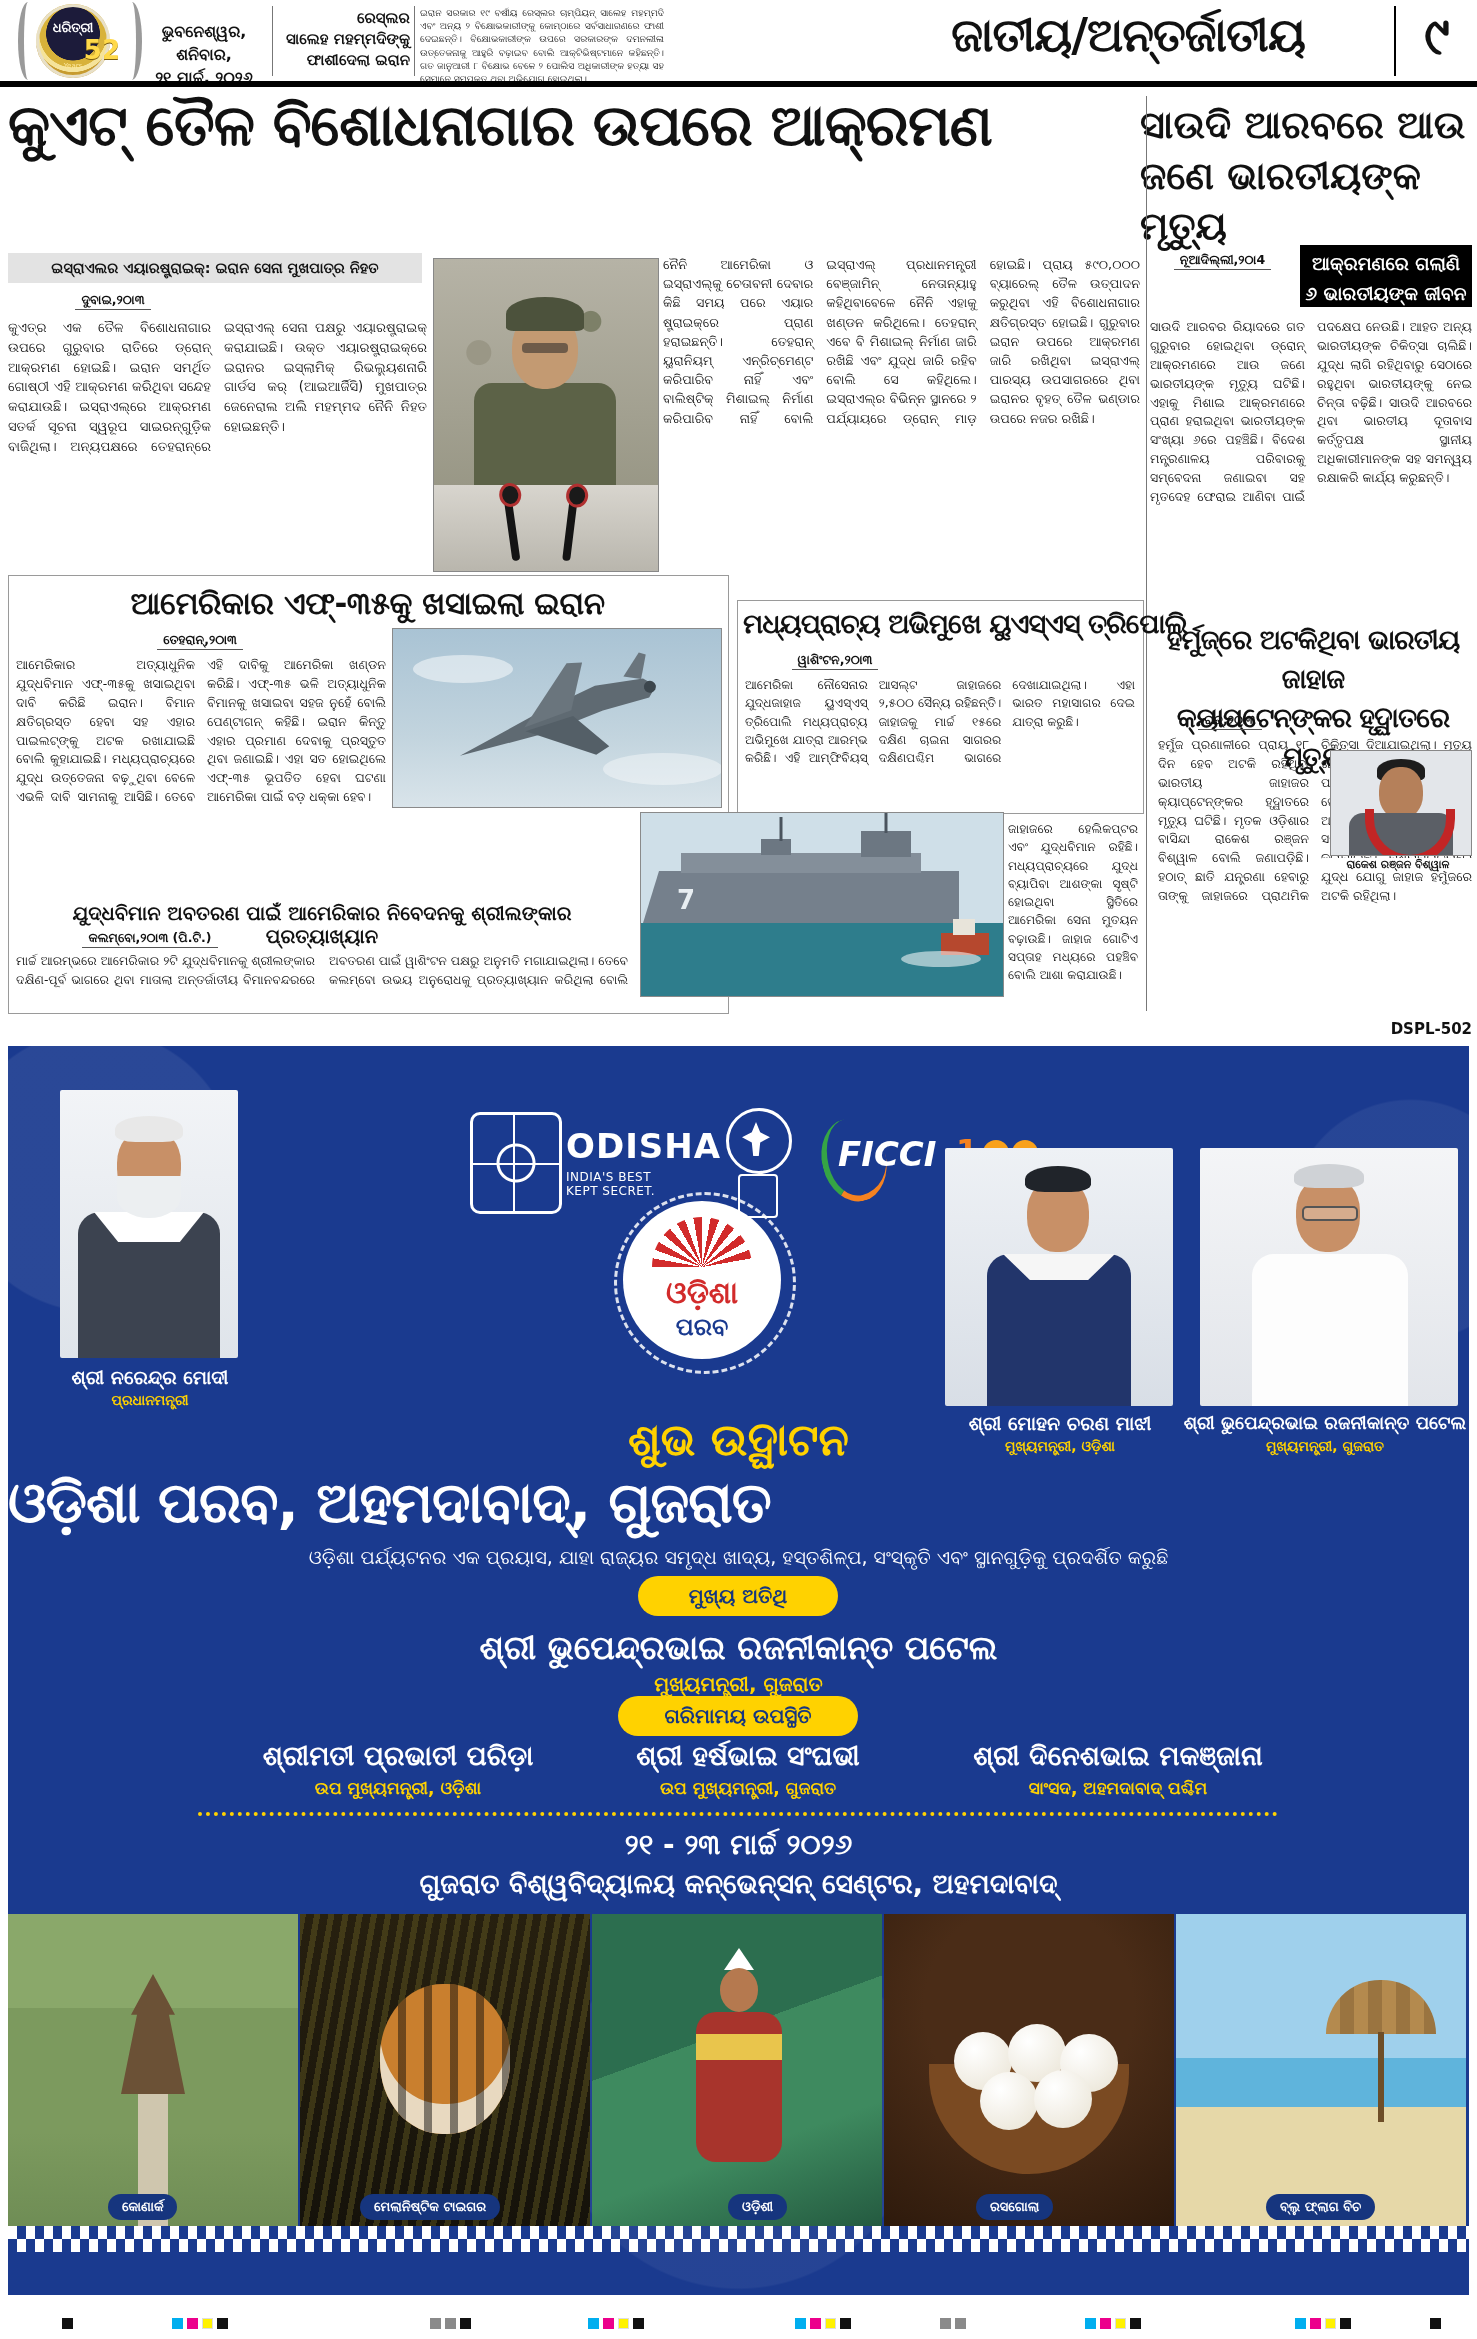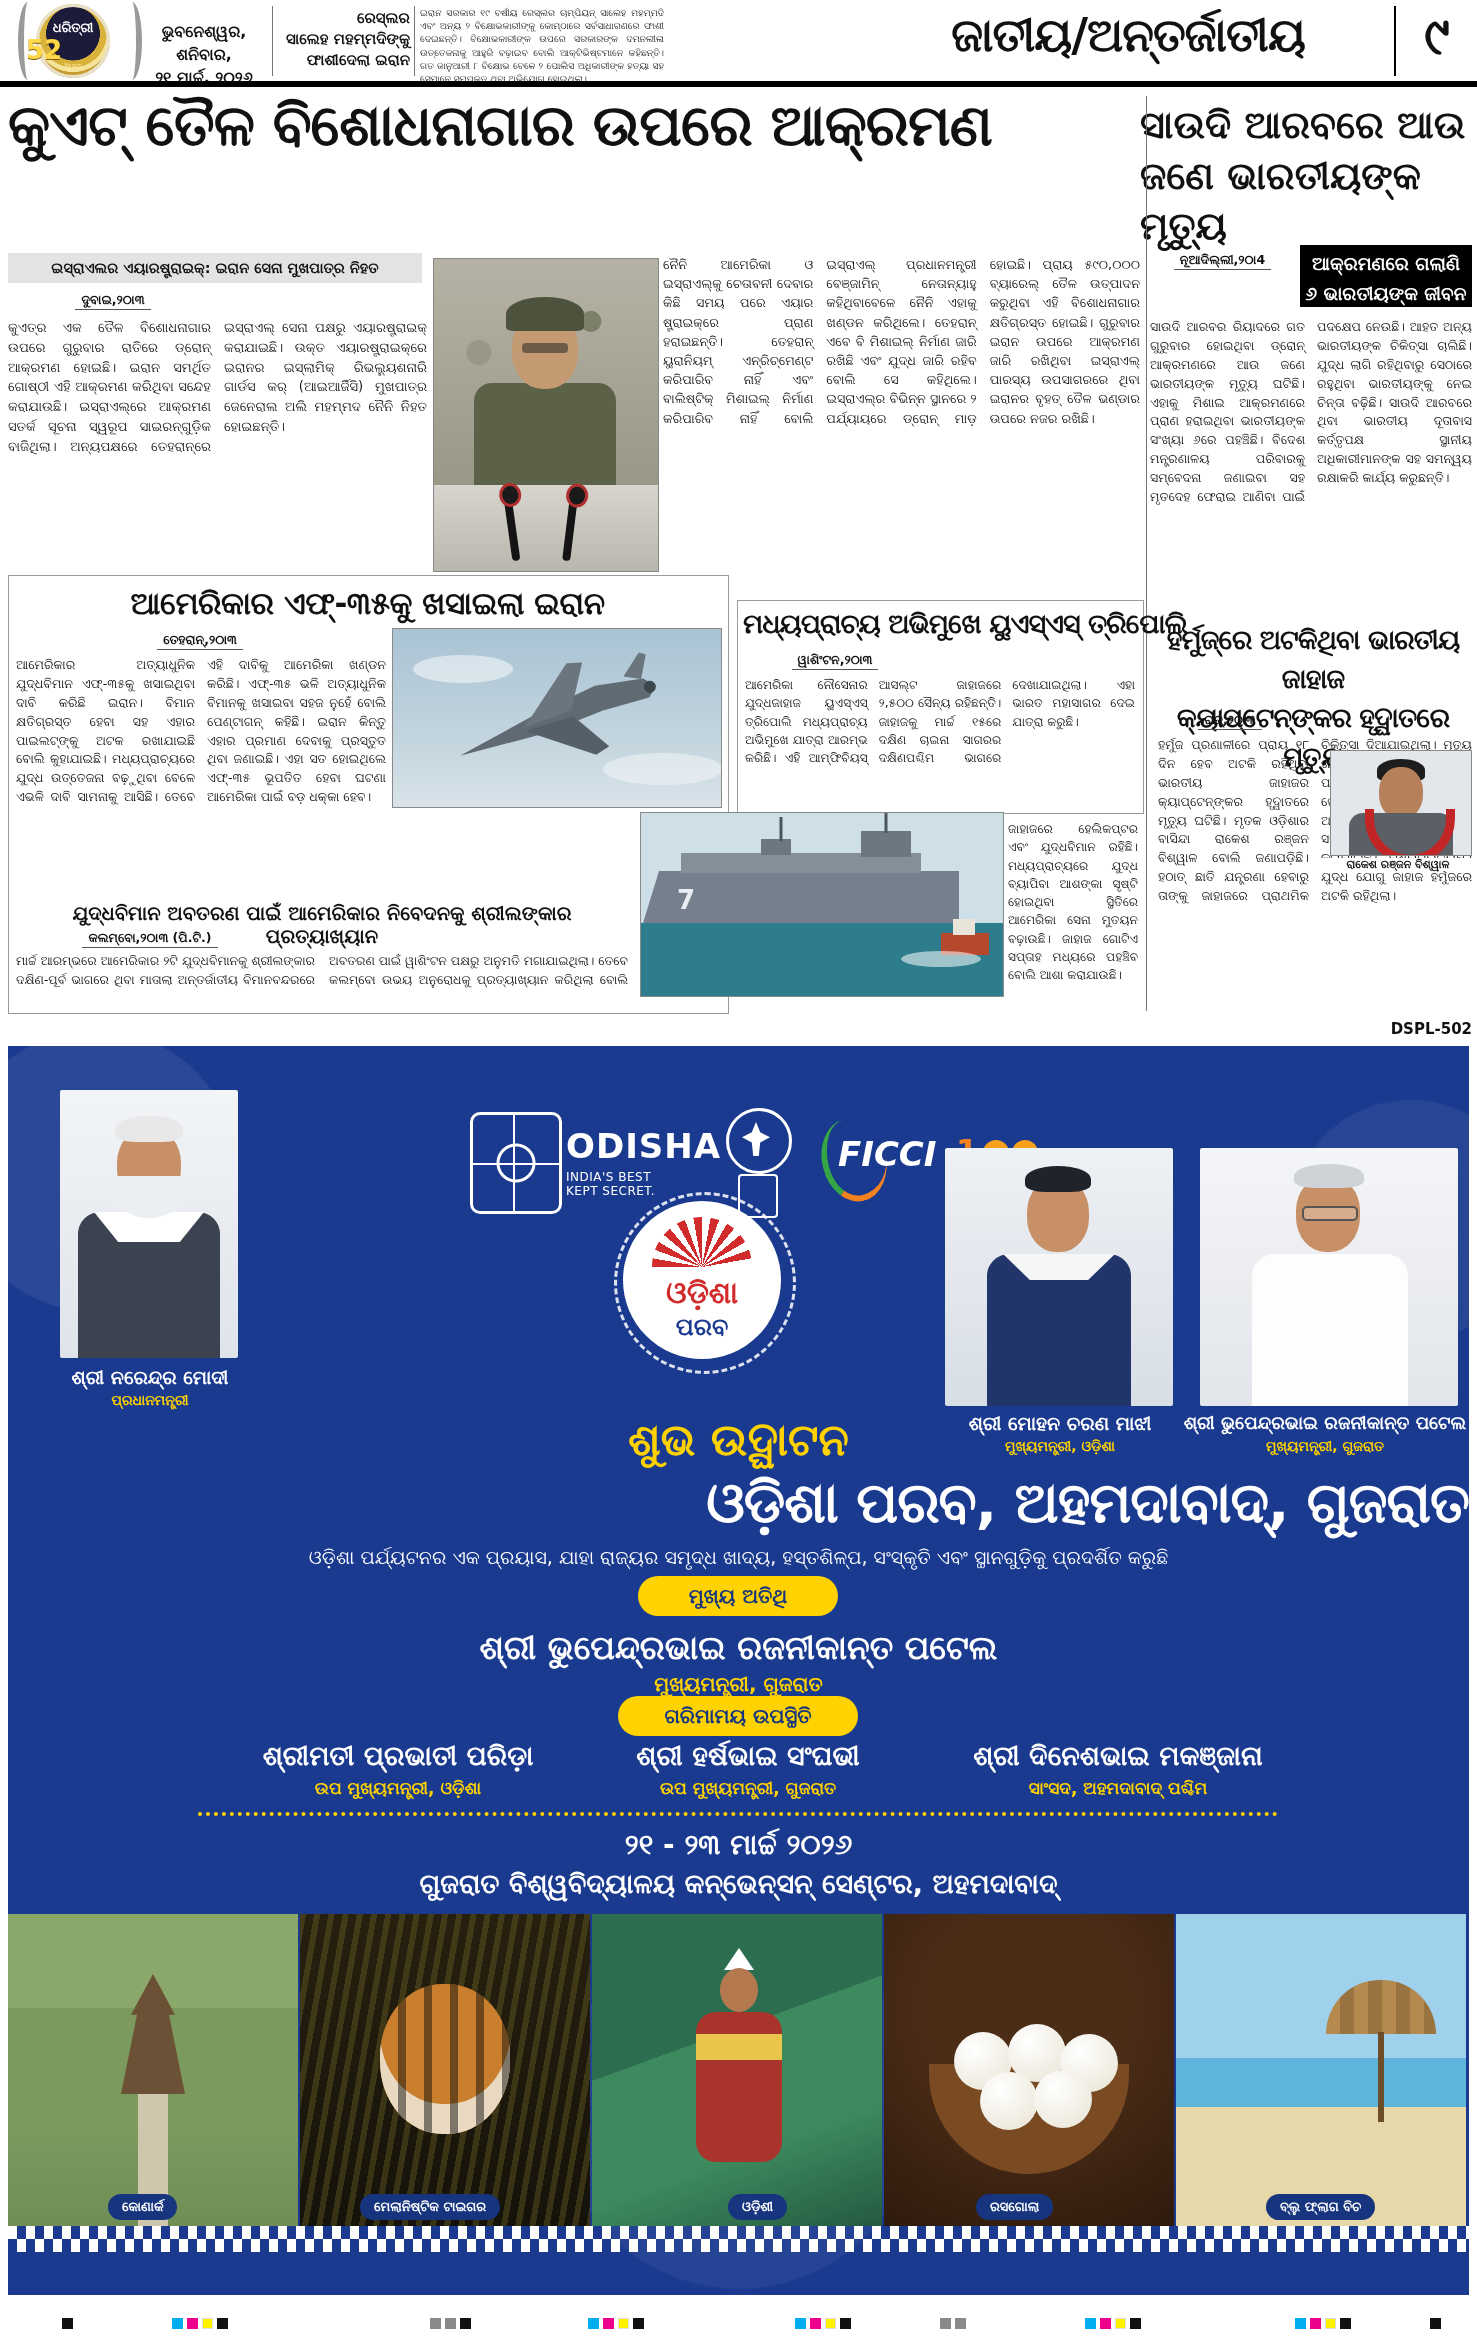--- a/index.html
+++ b/index.html
@@ -9,21 +9,21 @@
 
   
   #masthead-logo{left:26px;top:2px;width:104px;height:76px;}
   .logo-ring{position:absolute;left:10px;top:2px;width:74px;height:74px;border-radius:50%;
      background:radial-gradient(circle at 50% 40%,#1c1b3a 0 46%,#d8b23a 47% 58%,#f5e39a 59% 66%,#c79b2f 67% 100%);
      box-shadow:0 0 0 3px #e8e0c8 inset;}
   .logo-arc-l,.logo-arc-r{position:absolute;top:0;width:14px;height:78px;border:6px solid #9a9a9a;border-radius:50%;}
   .logo-arc-l{left:-8px;border-right:none;border-top:none;border-bottom:none;}
   .logo-arc-r{right:-12px;border-left:none;border-top:none;border-bottom:none;}
   .logo-title{position:absolute;left:0;top:18px;width:94px;text-align:center;color:#fff;font-size:13px;font-weight:bold;}
-  .logo-years{position:absolute;left:0;top:33px;width:94px;text-align:left;color:#ffd94a;font-size:26px;font-weight:bold;text-shadow:0 1px 0 #7a5c10;}
+  .logo-years{position:absolute;left:0;top:33px;width:94px;text-align:right;color:#ffd94a;font-size:26px;font-weight:bold;text-shadow:0 1px 0 #7a5c10;}
   .logo-sub{position:absolute;left:0;top:60px;width:94px;text-align:center;color:#ffe9a0;font-size:7px;}
   #header-date{left:138px;top:20px;width:132px;font-size:16px;font-weight:bold;line-height:1.45;text-align:center;}
   .vrule{position:absolute;width:1px;background:#777;}
   #brief-title{left:282px;top:8px;width:128px;font-size:15px;font-weight:bold;line-height:1.4;text-align:right;}
   #brief-body{left:420px;top:6px;width:244px;font-size:9.3px;line-height:1.42;text-align:justify;color:#222;}
   #section-title{left:876px;top:8px;width:504px;font-size:46px;font-weight:bold;text-align:center;letter-spacing:-1px;}
   #page-number{left:1404px;top:6px;width:66px;font-size:52px;font-weight:bold;text-align:center;}
   #header-rule{left:0;top:81px;width:1477px;height:6px;background:#000;}
 
   
@@ -157,21 +157,21 @@
   
   #parba-logo{left:602px;top:132px;width:186px;height:200px;}
   .parba-ring{position:absolute;left:4px;top:14px;width:176px;height:176px;border-radius:50%;border:3px dashed rgba(255,255,255,.85);}
   .parba-circle{position:absolute;left:13px;top:23px;width:158px;height:158px;border-radius:50%;background:#fff;overflow:hidden;}
   .parba-fan{position:absolute;left:29px;top:16px;width:100px;height:50px;border-radius:100px 100px 0 0;
      background:repeating-conic-gradient(from 270deg at 50% 100%, #d22b2b 0 10deg, #fff 10deg 20deg);}
   .parba-l1{position:absolute;left:0;top:74px;width:158px;text-align:center;font-size:30px;font-weight:bold;color:#d22b2b;}
   .parba-l2{position:absolute;left:0;top:112px;width:158px;text-align:center;font-size:24px;font-weight:bold;color:#1a3a8f;}
 
   .ad-h-small{left:0;top:368px;width:1461px;text-align:center;font-size:44px;font-weight:bold;color:#ffd200;}
-  .ad-h-big{left:0;top:424px;width:1461px;text-align:right;font-size:56px;font-weight:bold;color:#fff;letter-spacing:-1px;}
+  .ad-h-big{left:0;top:424px;width:1461px;text-align:left;font-size:56px;font-weight:bold;color:#fff;letter-spacing:-1px;}
   .ad-subtitle{left:0;top:500px;width:1461px;text-align:center;font-size:19px;color:#fff;}
   .pill{position:absolute;background:#ffd200;color:#16367f;font-weight:bold;text-align:center;border-radius:24px;}
   #pill-chief{left:630px;top:530px;width:200px;height:40px;font-size:20px;line-height:40px;}
   #chief-name{left:0;top:582px;width:1461px;text-align:center;font-size:33px;font-weight:bold;color:#fff;}
   #chief-title{left:0;top:626px;width:1461px;text-align:center;font-size:20px;font-weight:bold;color:#ffd200;}
   #pill-presence{left:610px;top:650px;width:240px;height:40px;font-size:20px;line-height:40px;}
   .dign-name{position:absolute;top:694px;font-size:27px;font-weight:bold;color:#fff;text-align:center;}
   .dign-title{position:absolute;top:732px;font-size:17px;font-weight:bold;color:#ffd200;text-align:center;}
   #dots-sep{left:190px;top:766px;width:1080px;border-top:4px dotted #ffd200;}
   #ad-dates{left:0;top:782px;width:1461px;text-align:center;font-size:28px;font-weight:bold;color:#fff;}

